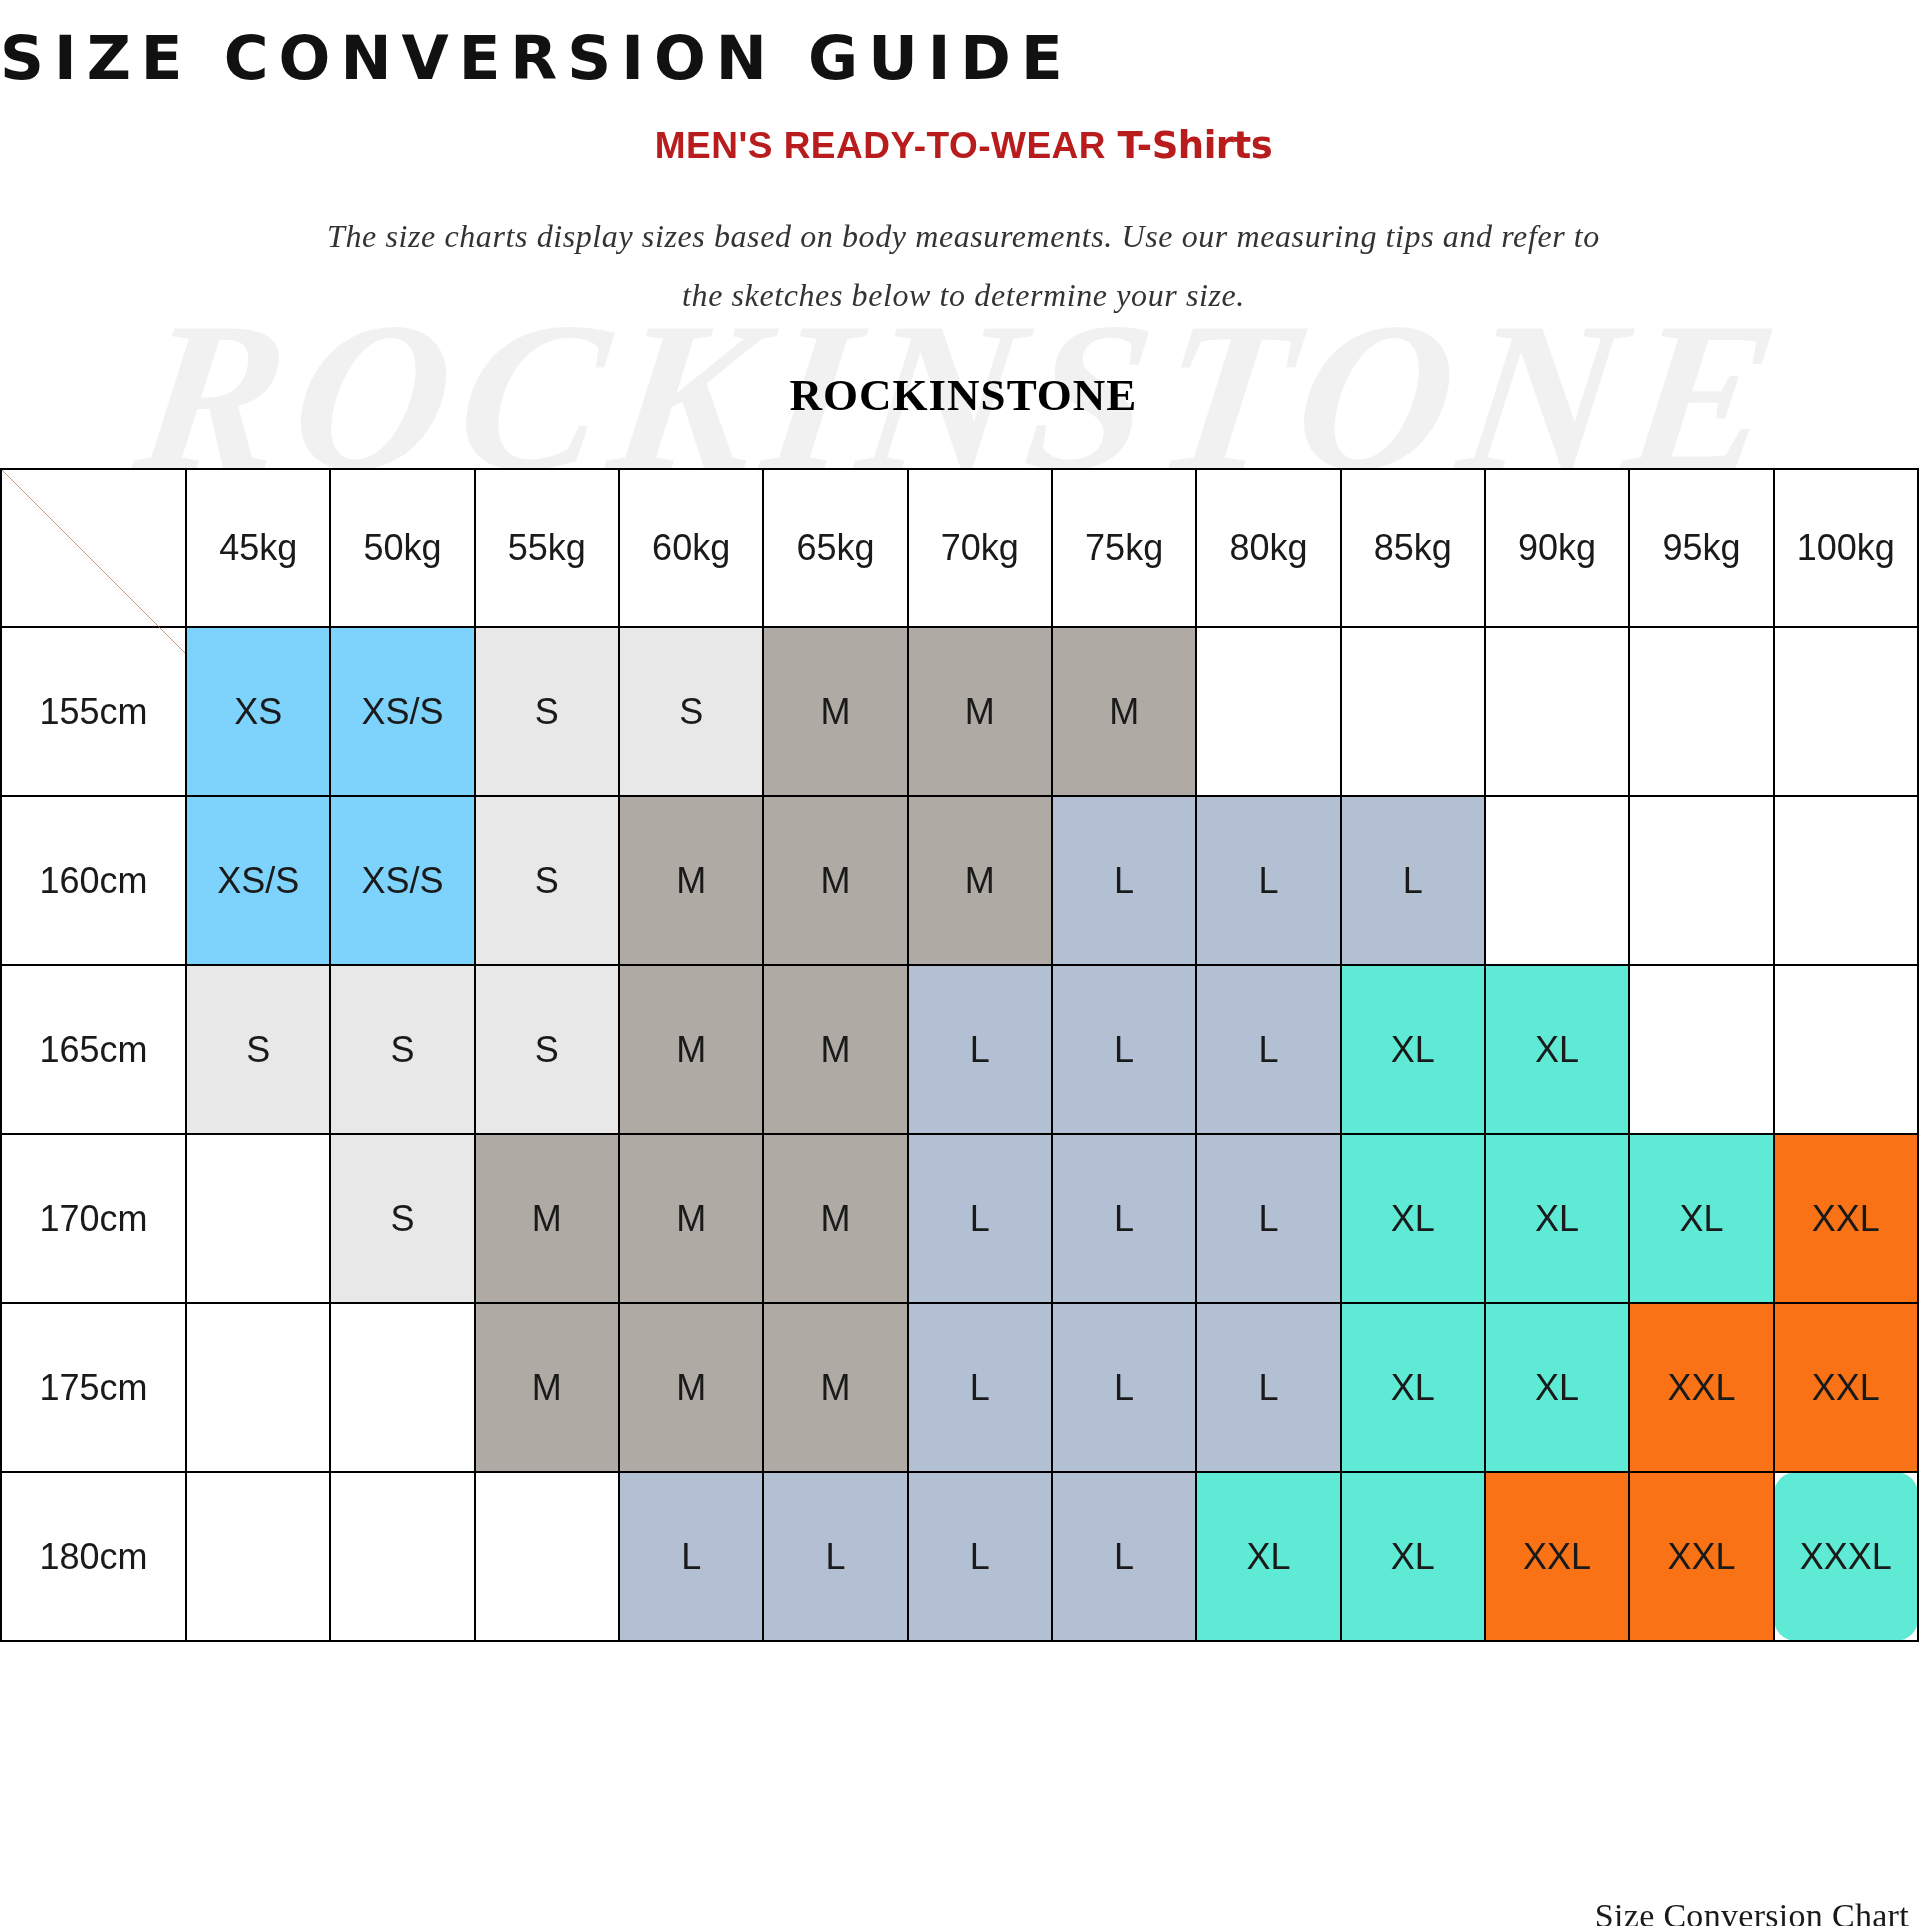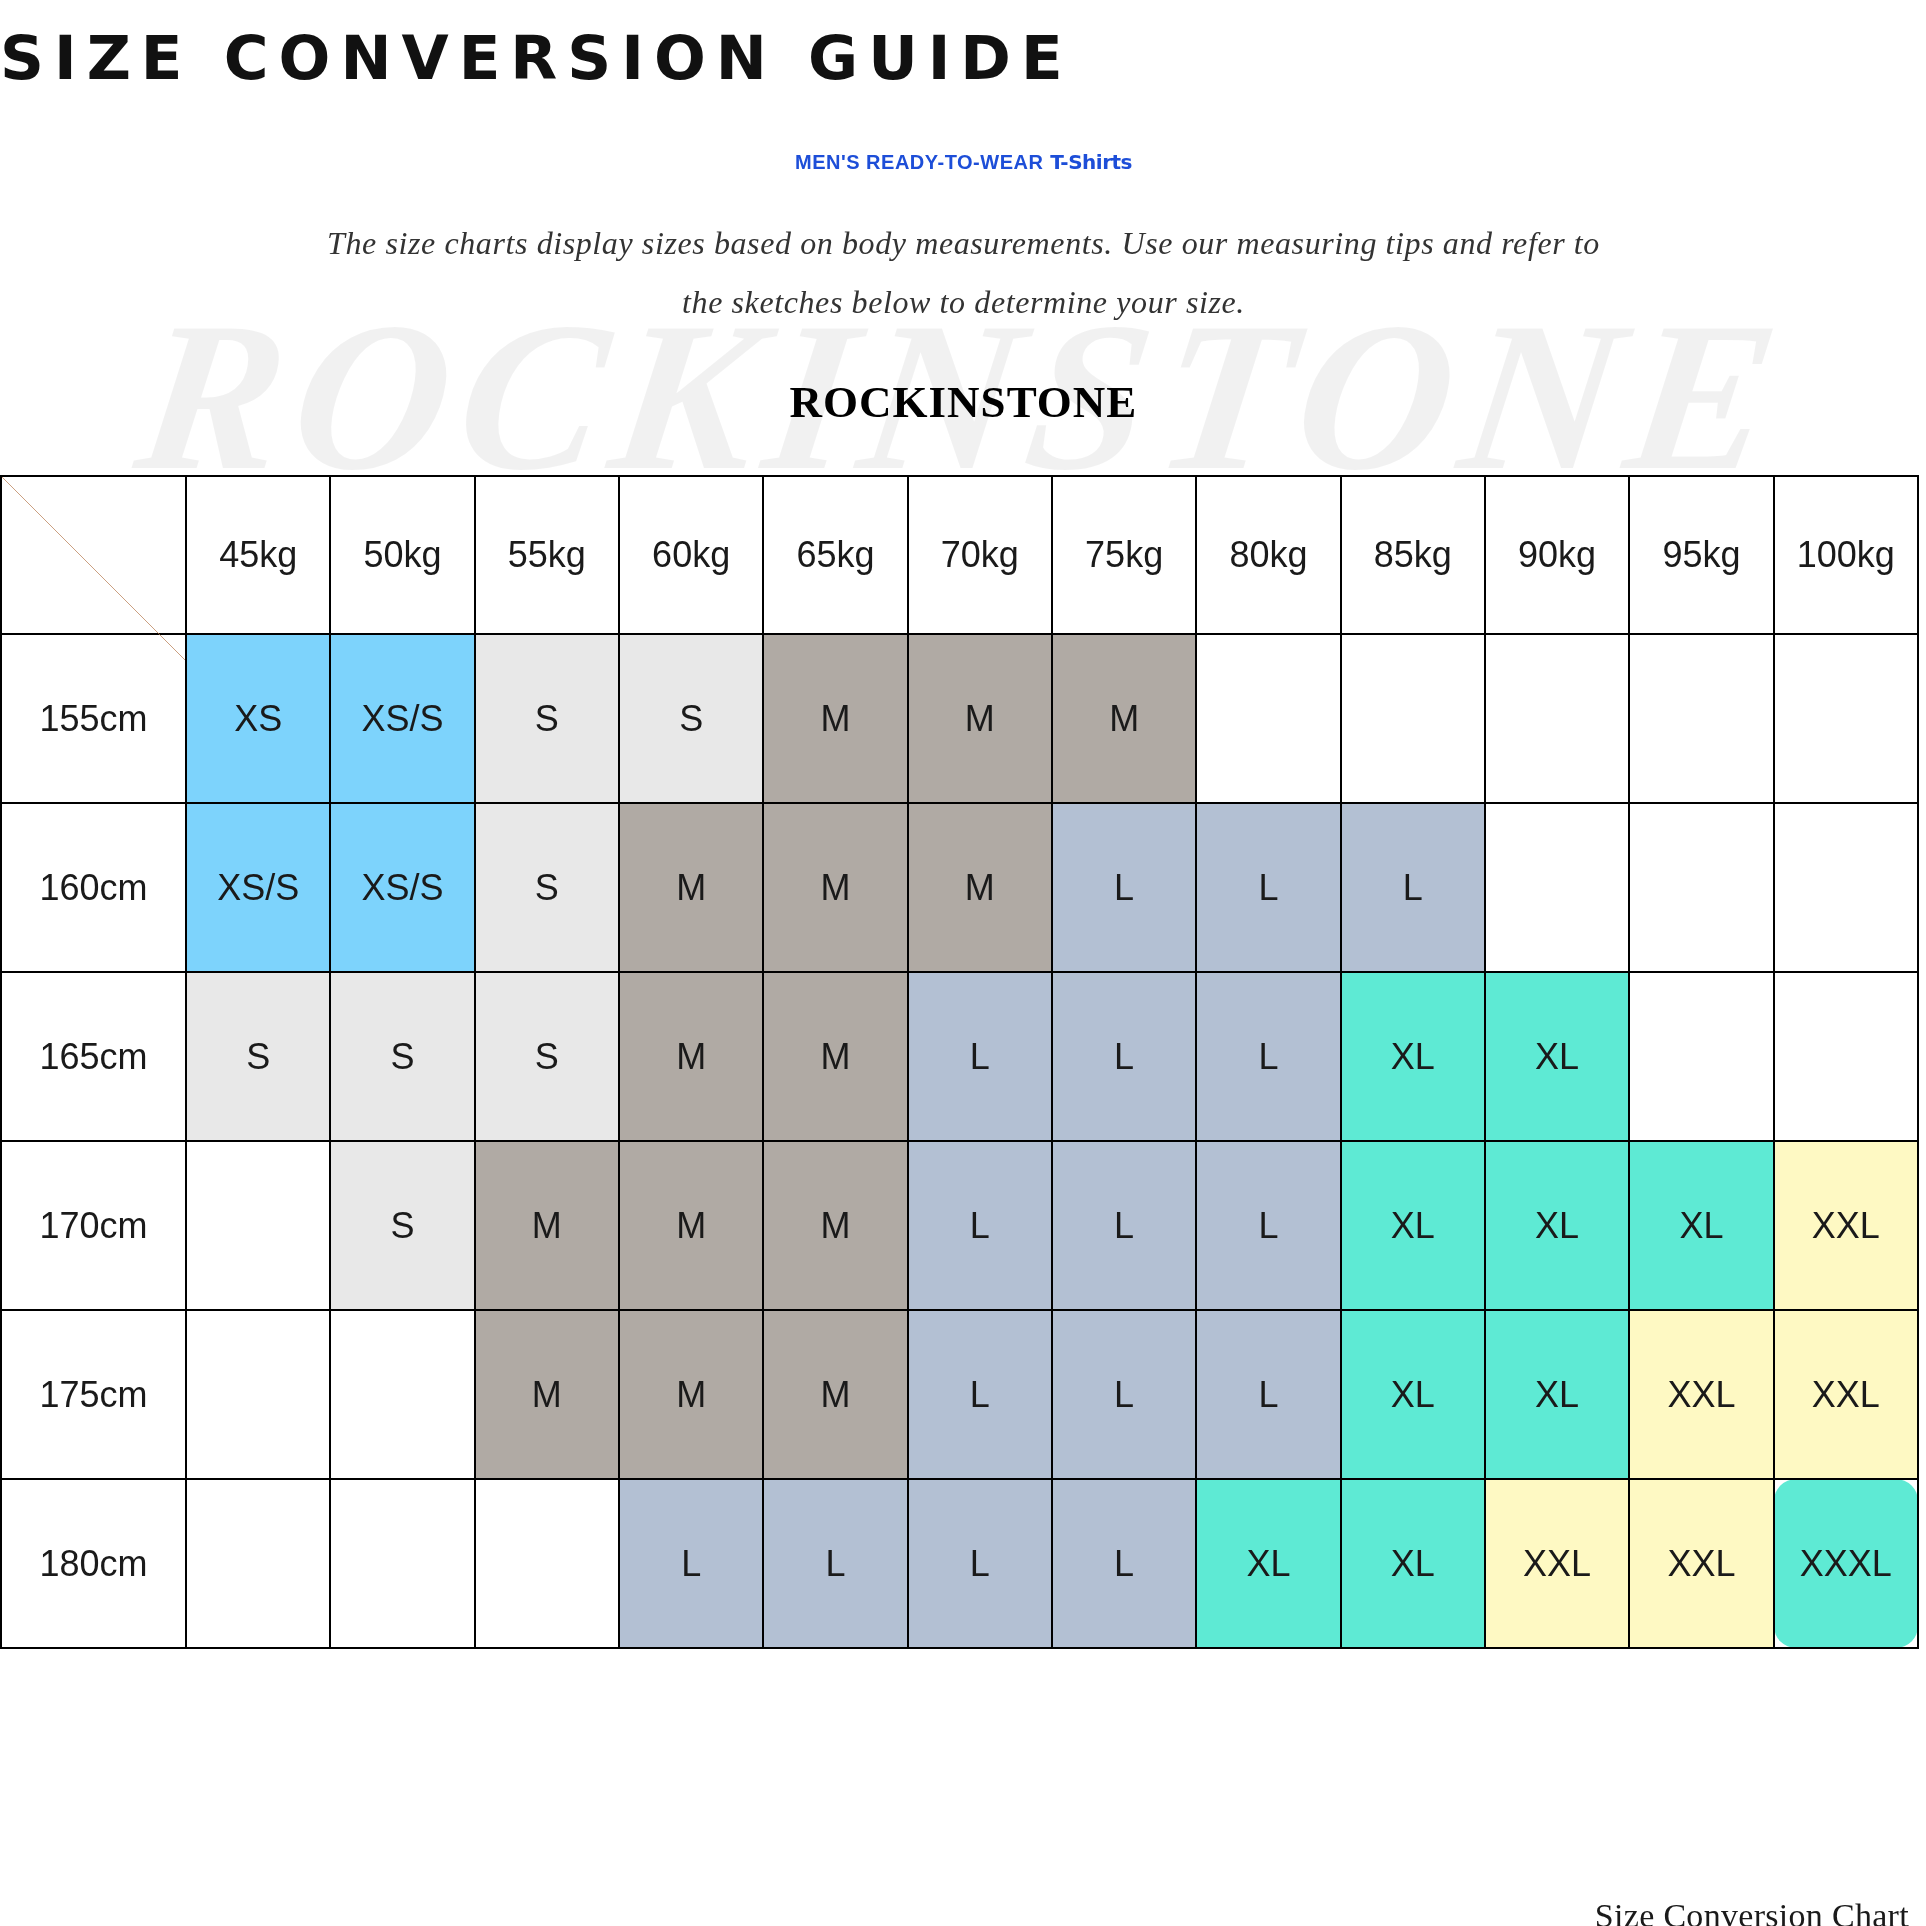--- a/index.html
+++ b/index.html
@@ -51,25 +51,25 @@
     font-weight: 700;
     font-size: 61px;
     letter-spacing: 10px;
     margin: 22px 0 0 0;
     color: #111;
   }
   .subtitle {
     position: relative;
     z-index: 2;
     text-align: center;
-    font-size: 20px;
+    font-size: 37px;
     font-weight: 700;
     letter-spacing: 1.2px;
-    margin-top: 57px;
-    color: #1d4ed8;
+    margin-top: 31px;
+    color: #b91c1c;
   }
   .subtitle .cat {
     letter-spacing: 0.5px;
   }
   .subtitle .item {
     font-family: "DejaVu Sans", sans-serif;
     letter-spacing: -0.5px;
   }
   .intro {
     position: relative;
@@ -138,21 +138,21 @@
     font-size: 36px;
   }
 
   
   .c-none { background: #ffffff; }
   .c-xs   { background: #7dd3fc; }
   .c-s    { background: #e8e8e8; }
   .c-m    { background: #b0aaa4; }
   .c-l    { background: #b3c0d3; }
   .c-xl   { background: #5eead4; }
-  .c-xxl  { background: #fef9c3; }
+  .c-xxl  { background: #f97316; }
   .c-xxxl { background: #5eead4; border-radius: 22px; }
 
   .footer-note {
     position: absolute;
     right: 18px;
     bottom: 14px;
     z-index: 2;
     font-family: "Liberation Serif", serif;
     font-size: 34px;
     color: #1a1a1a;

